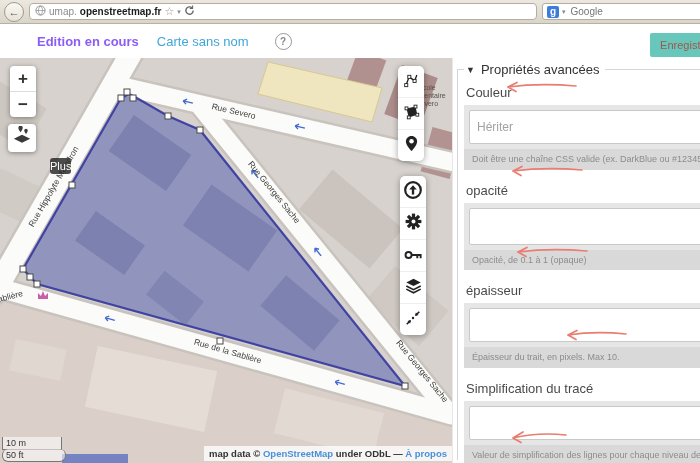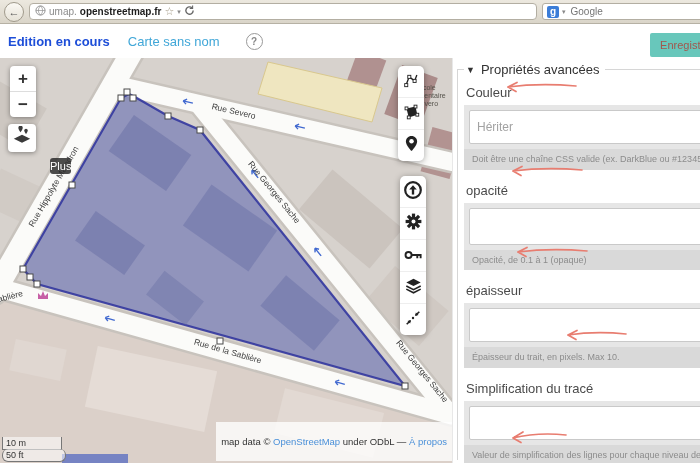--- a/index.html
+++ b/index.html
@@ -9,21 +9,21 @@
   .back-btn{width:18px;height:18px;border-radius:50%;border:1px solid #a09a8c;background:linear-gradient(#fbf9f4,#e6e2d7);display:flex;align-items:center;justify-content:center;font-size:11px;color:#555;flex:0 0 auto;cursor:pointer;}
   .urlbar{flex:0 0 508px;height:17px;background:#fff;border:1px solid #b3aea2;border-radius:4px;display:flex;align-items:center;padding:0 5px;gap:3px;font-size:10px;box-sizing:border-box;white-space:nowrap;}
   .url-sub{color:#8a8a8a;}.url-domain{color:#1d1d1d;font-weight:bold;}.url-path{color:#8a8a8a;overflow:hidden;flex:1;}
   .star-icon{color:#a89f8c;font-size:11px;line-height:1;}
   .tiny-caret{font-size:7px;color:#888;line-height:1;}
   .searchbox{flex:0 0 92px;height:17px;background:#fff;border:1px solid #b3aea2;border-radius:3px;display:flex;align-items:center;padding:0 4px;gap:3px;box-sizing:border-box;}
   .g-logo{width:12px;height:12px;background:#3b7dd8;border-radius:2px;color:#fff;font-size:10px;font-weight:bold;display:flex;align-items:center;justify-content:center;line-height:1;flex:0 0 auto;}
   .search-input{border:none;outline:none;flex:1;min-width:0;font-size:10px;color:#555;font-family:inherit;background:transparent;}
   
   .appheader{height:34px;background:#fff;display:flex;align-items:center;padding:0 8px;position:relative;}
-  .status{font-weight:bold;font-size:13px;color:#1d4ed8;}
+  .status{font-weight:bold;font-size:13px;color:#8b5cf6;margin-left:29px;}
   .maplink{color:#41a7d8;font-size:13px;margin-left:18px;cursor:pointer;}
   .help-circle{width:15px;height:15px;border:1px solid #999;border-radius:50%;color:#888;font-size:10px;font-weight:bold;display:flex;align-items:center;justify-content:center;margin-left:26px;cursor:pointer;}
   .btn{position:absolute;top:9px;border:none;border-radius:2px;font-size:11px;font-family:inherit;cursor:pointer;}
   .btn-annuler{left:565px;width:72px;height:22px;background:#cf3531;color:#fff;}
   .btn-save{left:650px;width:74px;height:24px;background:#68c7bb;color:#a2564c;}
   
   .main{display:flex;height:405px;}
   .map{position:relative;width:452px;height:405px;overflow:hidden;background:#d7d2cd;flex:0 0 auto;}
   .map-svg{position:absolute;left:0;top:0;}
   .map text{font-family:"Liberation Sans","DejaVu Sans",sans-serif;}
@@ -35,21 +35,21 @@
   .plus-tip{position:absolute;left:6px;top:100px;background:rgba(45,45,45,.85);color:#fff;font-size:11px;padding:2px 0;border-radius:3px;margin-left:44px;}
   .toolbar{position:absolute;background:#fff;border-radius:5px;box-shadow:0 1px 6px rgba(0,0,0,.35);width:26px;display:flex;flex-direction:column;align-items:center;}
   .toolbar1{left:398px;top:8px;}
   .toolbar2{left:400px;top:118px;}
   .tbtn{width:26px;height:31px;display:flex;align-items:center;justify-content:center;cursor:pointer;}
   .tbtn + .tbtn{border-top:1px solid #eee;}
   .scale{position:absolute;left:2px;bottom:1px;font-size:9px;color:#333;}
   .scale-line{border:1.5px solid #777;border-top:none;background:rgba(255,255,255,.55);padding:0 3px;box-sizing:border-box;line-height:12px;}
   .scale-m{width:60px;}
   .scale-ft{width:64px;margin-top:-1px;border-radius:6px;}
-  .attribution{position:absolute;right:0;bottom:2px;background:rgba(255,255,255,.78);font-size:9.5px;color:#333;padding:14px 5px;white-space:nowrap;}
+  .attribution{position:absolute;right:0;bottom:2px;background:rgba(255,255,255,.78);font-size:9.5px;color:#333;padding:2px 5px;white-space:nowrap;font-weight:bold;}
   .attr-link{color:#4a90d9;cursor:pointer;}
   
   .panel{position:relative;flex:1;background:#fff;border-left:1px solid #e8e8e8;box-sizing:border-box;overflow:hidden;}
   .props{margin:4px 4px 0 4px;border:1px solid #d6d6d6;border-bottom:none;padding:0 6px 30px 6px;height:398px;box-sizing:border-box;}
   .props-legend{font-size:13px;color:#333;padding:0 6px 0 2px;display:flex;gap:6px;align-items:center;cursor:pointer;}
   .tri{font-size:9px;color:#333;}
   .field-label{font-size:13px;color:#4a4a4a;margin:13px 0 5px 2px;}
   .field:first-of-type .field-label{margin-top:8px;}
   .input-group{background:#e6e6e6;padding:5px;}
   .text-input{display:block;width:100%;box-sizing:border-box;height:34px;border:1px solid #c9c9c9;background:#fff;font-size:12px;color:#444;padding:4px 7px;border-radius:2px;outline:none;font-family:inherit;}

